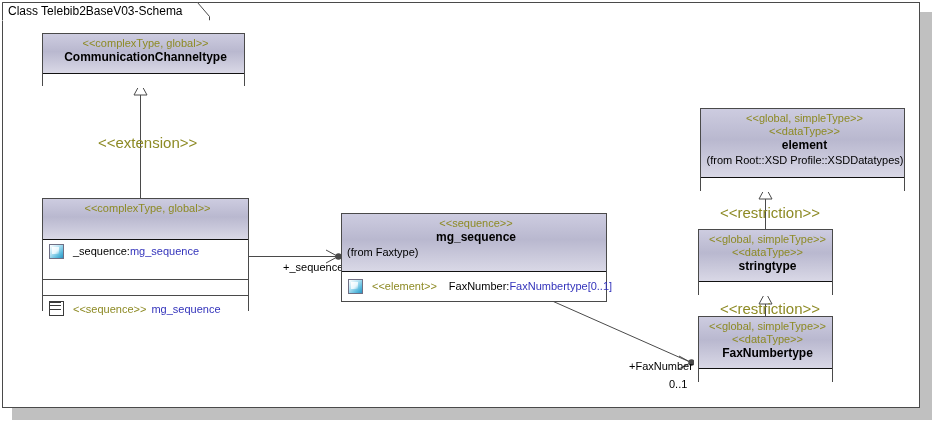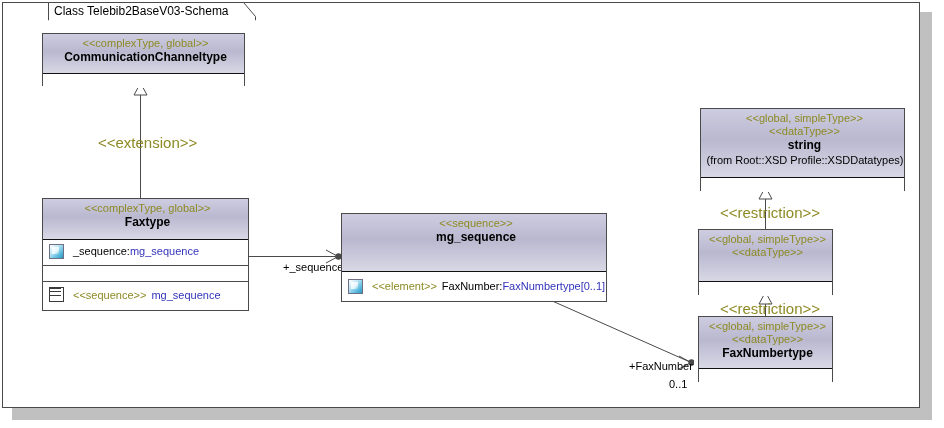--- a/index.html
+++ b/index.html
@@ -4,21 +4,21 @@
 <style>
   html,body{margin:0;padding:0;background:#ffffff;}
   body{width:944px;height:428px;position:relative;overflow:hidden;
        font-family:"Liberation Sans","DejaVu Sans",sans-serif;
        -webkit-font-smoothing:none;}
 
   
   #frame-shadow{position:absolute;left:12px;top:12px;width:920px;height:408px;background:#c0c0c0;}
   #diagram-frame{position:absolute;left:2px;top:2px;width:918px;height:406px;
                  background:#ffffff;border:1px solid #4a4a4a;box-sizing:border-box;}
-  .tab-wrap{position:absolute;left:2px;top:2px;margin-left:46px;}
+  .tab-wrap{position:absolute;left:2px;top:2px;}
 
   
   .cls{position:absolute;box-sizing:border-box;border:1px solid #4a4a4a;background:#ffffff;}
   .cls .hdr{box-sizing:border-box;
             background:linear-gradient(to bottom,#cdcce0 0%,#b9b8cf 45%,#d9d8e6 100%);
             border-bottom:1px solid #111;padding:3px 0 4px 4px;text-align:center;}
   .stereo{font-size:11px;color:#8d8a24;line-height:13px;white-space:nowrap;}
   .cname{font-size:12px;font-weight:bold;color:#000;line-height:15px;white-space:nowrap;}
   .fromtxt{font-size:11px;color:#000;line-height:14px;white-space:nowrap;}
   .hdr .fromtxt{text-align:left;padding-left:1px;}
@@ -117,24 +117,23 @@
   <div class="hdr" style="height:40px;">
     <div class="stereo">&lt;&lt;complexType, global&gt;&gt;</div>
     <div class="cname">CommunicationChanneltype</div>
   </div>
   <div class="compart last"></div>
 </div>
 
 <div class="cls" style="left:42px;top:198px;width:207px;height:113px;">
   <div class="hdr" style="height:41px;">
     <div class="stereo">&lt;&lt;complexType, global&gt;&gt;</div>
-    <div class="cname">Faxtype</div>
   </div>
 
-  <div class="compart" style="height:26px;">
+  <div class="compart" style="height:40px;">
     <div class="row">
       <span class="ico ico-attr"></span>
       <span>_sequence:</span>
       <span class="blue">mg_sequence</span>
     </div>
   </div>
 
   <div class="compart" style="height:16px;"></div>
 
   <div class="compart last" style="height:27px;">
@@ -143,46 +142,48 @@
       <span class="olive">&lt;&lt;sequence&gt;&gt;</span>
       <span class="blue" style="margin-left:5px">mg_sequence</span>
     </div>
   </div>
 </div>
 
 <div class="cls" style="left:341px;top:213px;width:266px;height:89px;">
   <div class="hdr" style="height:58px;">
     <div class="stereo">&lt;&lt;sequence&gt;&gt;</div>
     <div class="cname">mg_sequence</div>
+    <div class="fromtxt">(from Faxtype)</div>
   </div>
   <div class="compart last" style="height:29px;">
     <div class="row" style="height:28px;">
       <span class="ico ico-attr"></span>
       <span class="olive">&lt;&lt;element&gt;&gt;</span>
-      <span style="margin-left:5px">FaxNumber:</span>
+      <span style="margin-left:12px">FaxNumber:</span>
       <span class="blue">FaxNumbertype</span>
       <span class="blue">[0..1]</span>
     </div>
   </div>
 </div>
 
 <div class="cls" style="left:700px;top:108px;width:205px;height:83px;">
   <div class="hdr" style="height:69px;">
     <div class="stereo">&lt;&lt;global, simpleType&gt;&gt;</div>
     <div class="stereo">&lt;&lt;dataType&gt;&gt;</div>
-    <div class="cname">string</div>
+    <div class="cname">element</div>
     <div class="fromtxt" style="text-align:center">(from Root::XSD Profile::XSDDatatypes)</div>
   </div>
   <div class="compart last"></div>
 </div>
 
 <div class="cls" style="left:698px;top:229px;width:135px;height:66px;">
   <div class="hdr" style="height:52px;">
     <div class="stereo">&lt;&lt;global, simpleType&gt;&gt;</div>
     <div class="stereo">&lt;&lt;dataType&gt;&gt;</div>
+    <div class="cname">stringtype</div>
   </div>
   <div class="compart last"></div>
 </div>
 
 <div class="cls" style="left:698px;top:316px;width:135px;height:66px;">
   <div class="hdr" style="height:52px;">
     <div class="stereo">&lt;&lt;global, simpleType&gt;&gt;</div>
     <div class="stereo">&lt;&lt;dataType&gt;&gt;</div>
     <div class="cname">FaxNumbertype</div>
   </div>

